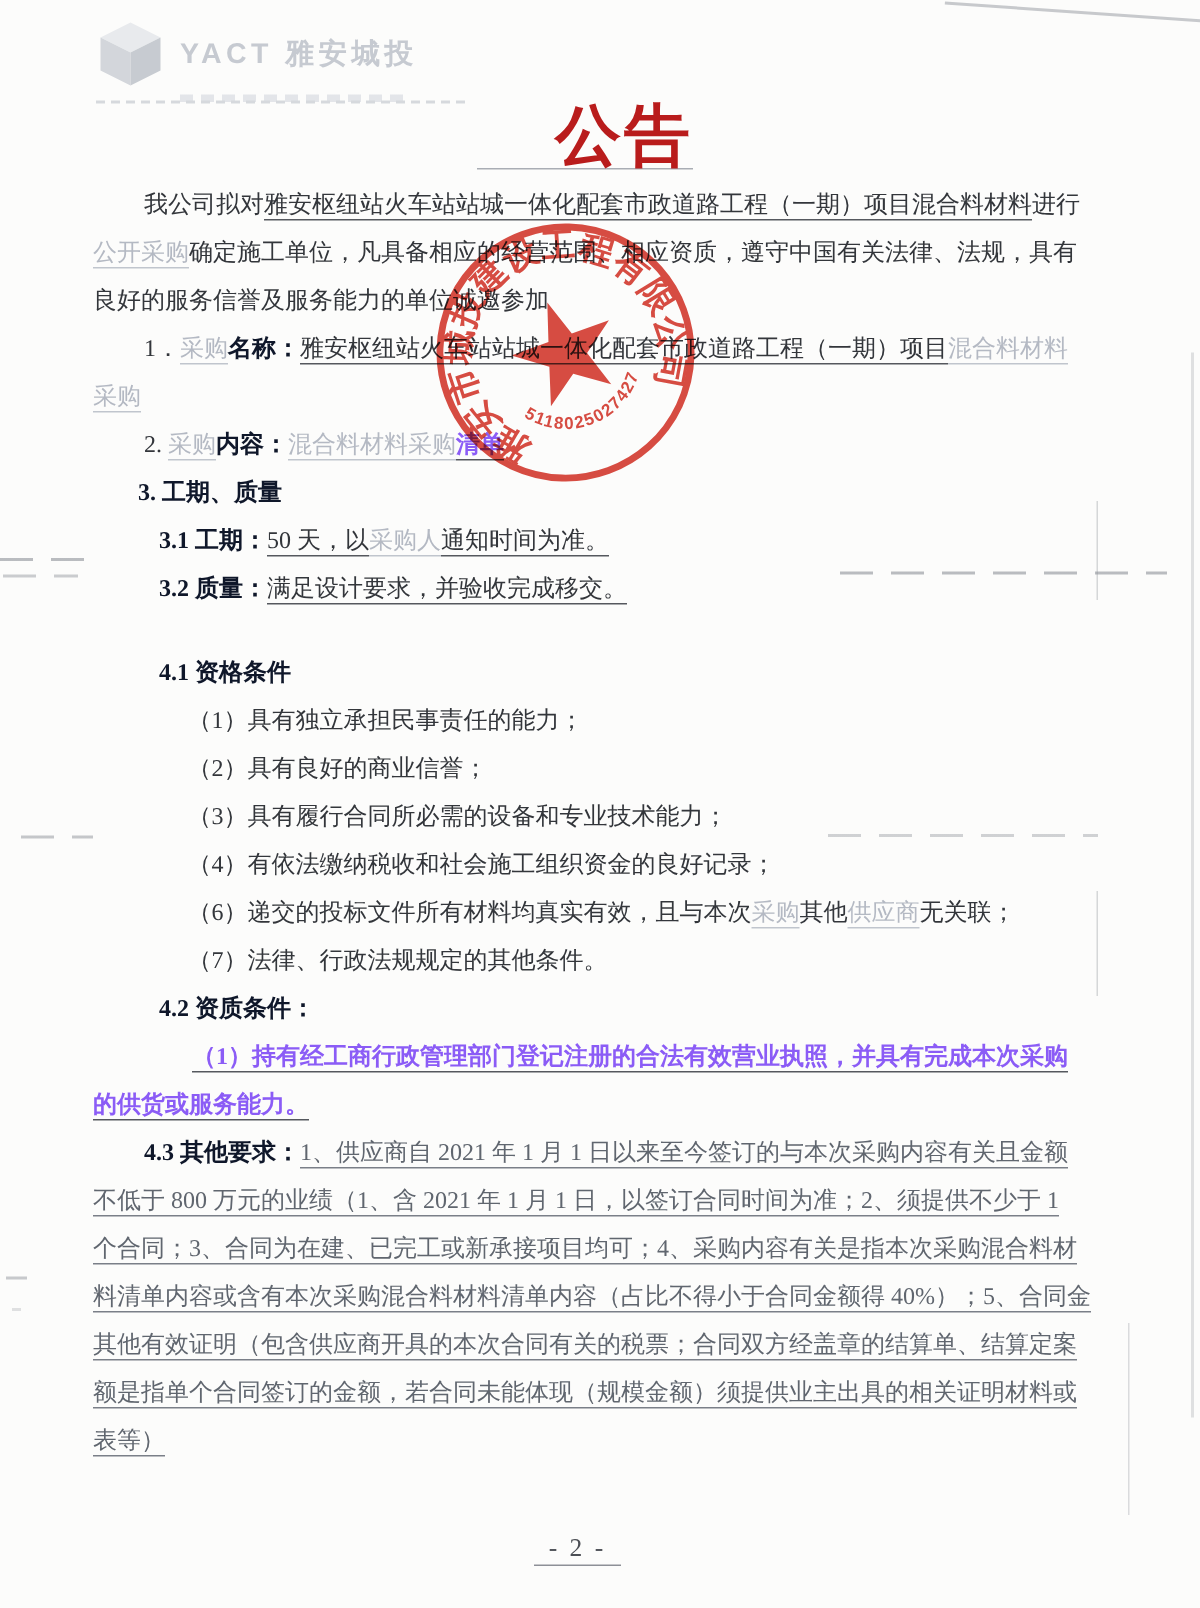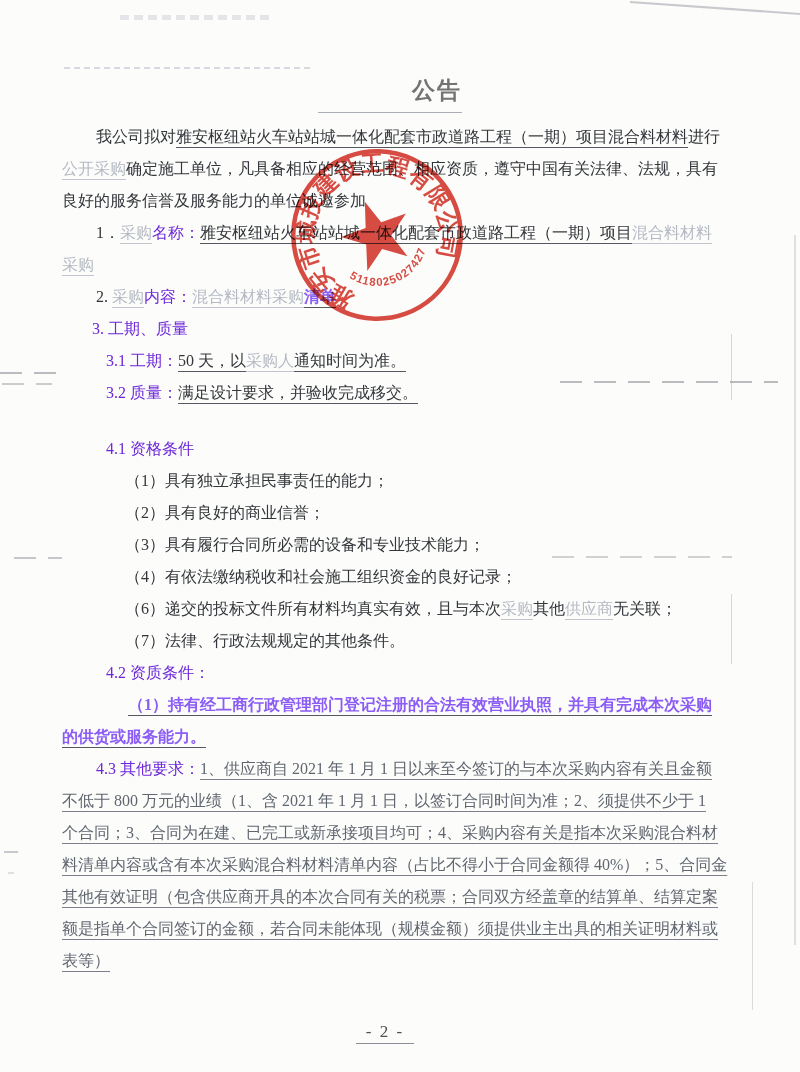--- a/index.html
+++ b/index.html
@@ -11,28 +11,28 @@
   .logo-row{display:flex;align-items:center;gap:10px;}
   .logo-text{font-family:"Liberation Sans","DejaVu Sans",sans-serif;font-size:19px;letter-spacing:3px;color:#c6cad1;font-weight:bold;}
   .logo-subline{margin-top:3px;margin-left:56px;width:150px;height:5px;
     background:repeating-linear-gradient(90deg,#e3e5e9 0 9px,transparent 9px 14px);}
   .logo-divider{position:absolute;left:64px;top:67px;width:246px;height:0;
     border-bottom:2px dashed #d6d9dd;}
 
   
   .title-wrap{position:absolute;left:318px;top:72px;width:144px;height:40px;
     border-bottom:1.5px solid #a9adb4;display:flex;justify-content:flex-end;}
-  .title{font-size:23px;font-weight:bold;color:#737373;letter-spacing:2px;line-height:38px;}
+  .title{font-size:44px;font-weight:bold;color:#b91c1c;letter-spacing:2px;line-height:38px;}
 
   
   .content{position:absolute;left:62px;top:121px;width:700px;font-size:16px;line-height:32px;}
   .ln{white-space:nowrap;height:32px;}
   .in18{margin-left:30px}.in2{margin-left:34px}.in25{margin-left:44px}
   .in37{margin-left:63px}.in45{margin-left:66px}
-  .b{font-weight:normal;color:#6d28d9;}
+  .b{font-weight:bold;color:#0f172a;}
   .u{text-decoration:underline;text-underline-offset:5px;text-decoration-thickness:1.2px;text-decoration-color:#55585e;}
   .fu{color:#b4b9c3;text-decoration:underline;text-underline-offset:5px;text-decoration-thickness:1.2px;text-decoration-color:#c0c5cd;}
   .gray{color:#60666f;}
   .gray .u,.gray.u{text-decoration-color:#7a7f88;}
   .db{color:#8b5cf6;font-weight:bold;}
 
   
   .seal{position:absolute;left:286px;top:142px;width:182px;height:186px;
     mix-blend-mode:multiply;opacity:.9;}
 
@@ -45,20 +45,28 @@
   .art{position:absolute;background:#9b9fa6;opacity:.55;}
   .art-dash{position:absolute;height:1.5px;opacity:.6;
     background:repeating-linear-gradient(90deg,#8d9198 0 22px,transparent 22px 34px);}
 </style>
 </head>
 <body>
 
 <div class="paper">
 
   <div class="logo">
+    <div class="logo-row">
+      <svg width="46" height="48" viewBox="0 0 46 48">
+        <polygon points="23,3 43,13 23,23 3,13" fill="#e8eaed"></polygon>
+        <polygon points="3,13 23,23 23,45 3,35" fill="#d3d6db"></polygon>
+        <polygon points="43,13 23,23 23,45 43,35" fill="#c7cbd1"></polygon>
+      </svg>
+      <span class="logo-text">YACT 雅安城投</span>
+    </div>
     <div class="logo-subline"></div>
   </div>
   <div class="logo-divider"></div>
 
   <div class="title-wrap">
     <span class="title">公告</span>
   </div>
 
   <div class="content">
 

